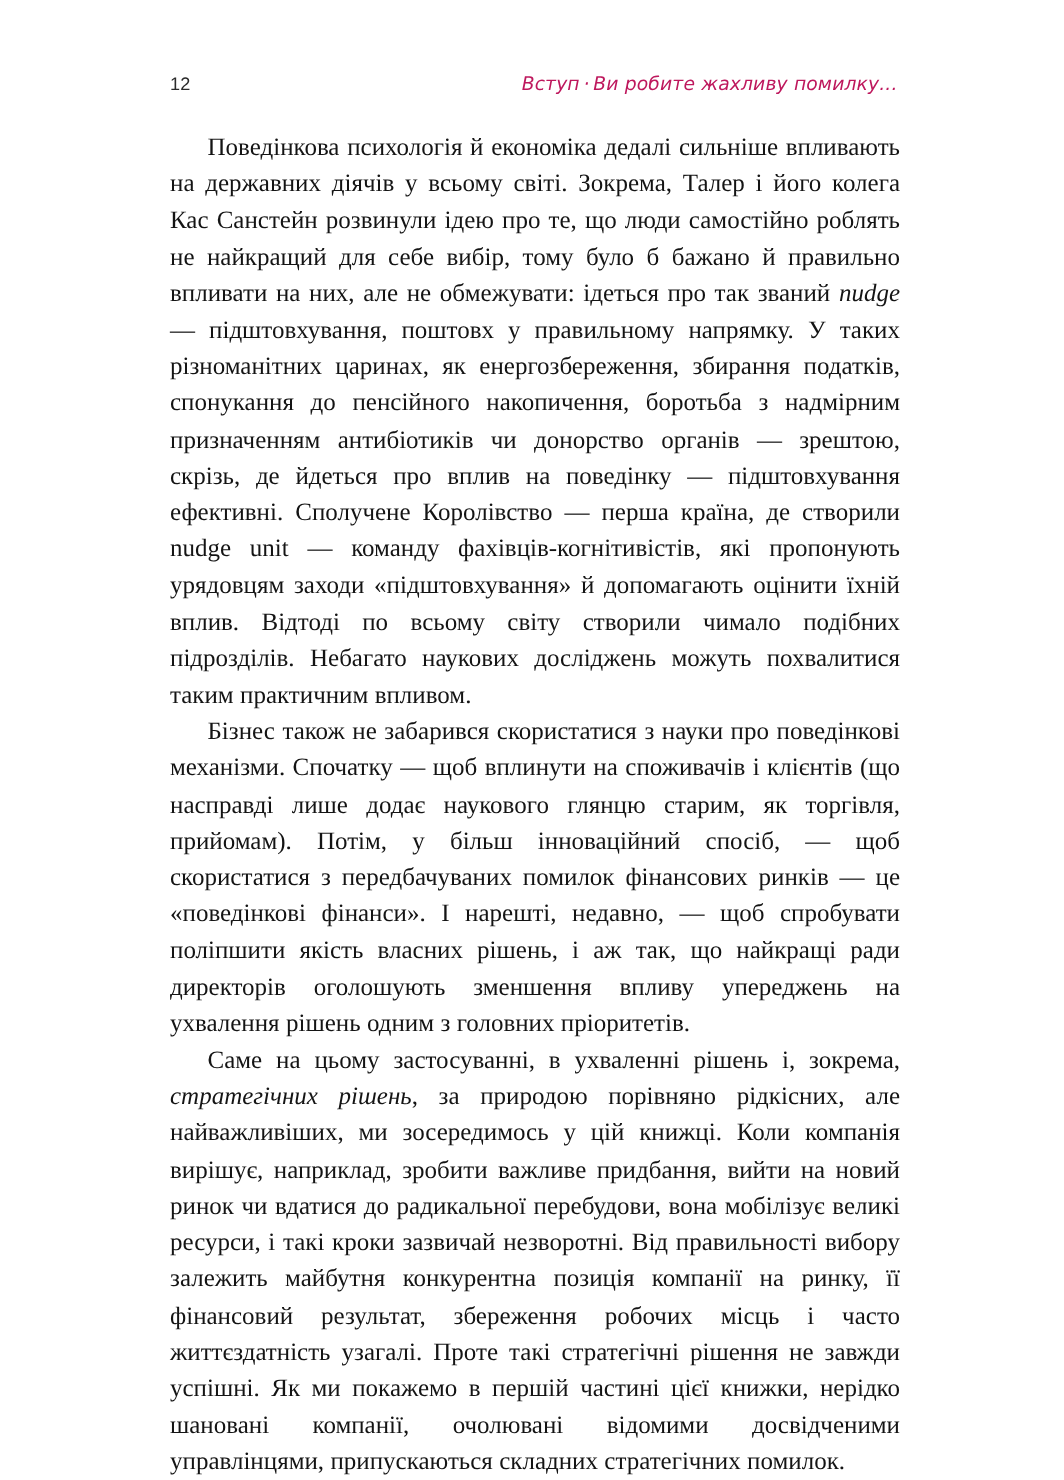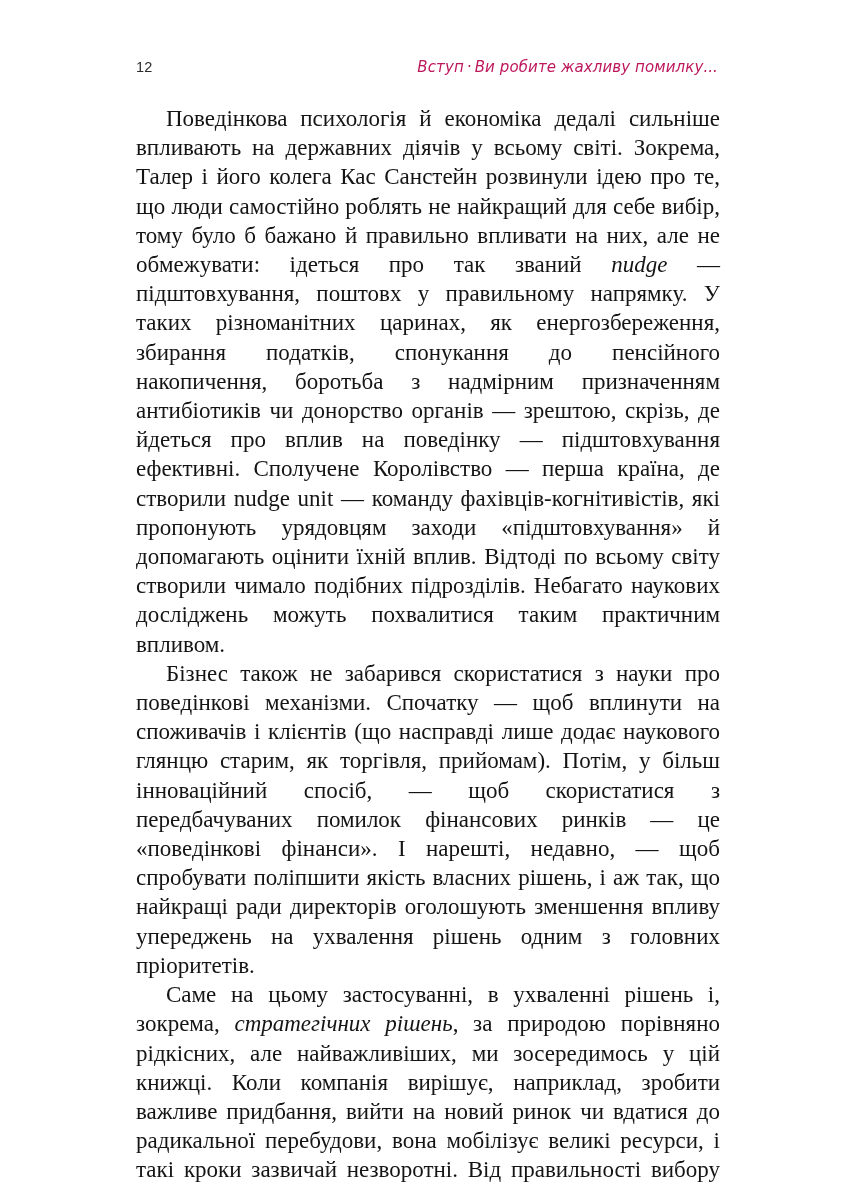--- a/index.html
+++ b/index.html
@@ -59,21 +59,21 @@
     position: absolute;
     left: 136px;
     top: 104px;
     width: 584px;
   }
   .textblock p {
     margin: 0;
     text-indent: 30px;
     text-align: justify;
     text-justify: inter-word;
-    font-size: 23px;
+    font-size: 20px;
     line-height: 29.2px;
     color: #141414;
     hyphens: manual;
     -webkit-hyphens: manual;
     word-spacing: 0.1px;
   }
   .textblock p + p {
     margin-top: 0;
   }
   em {

